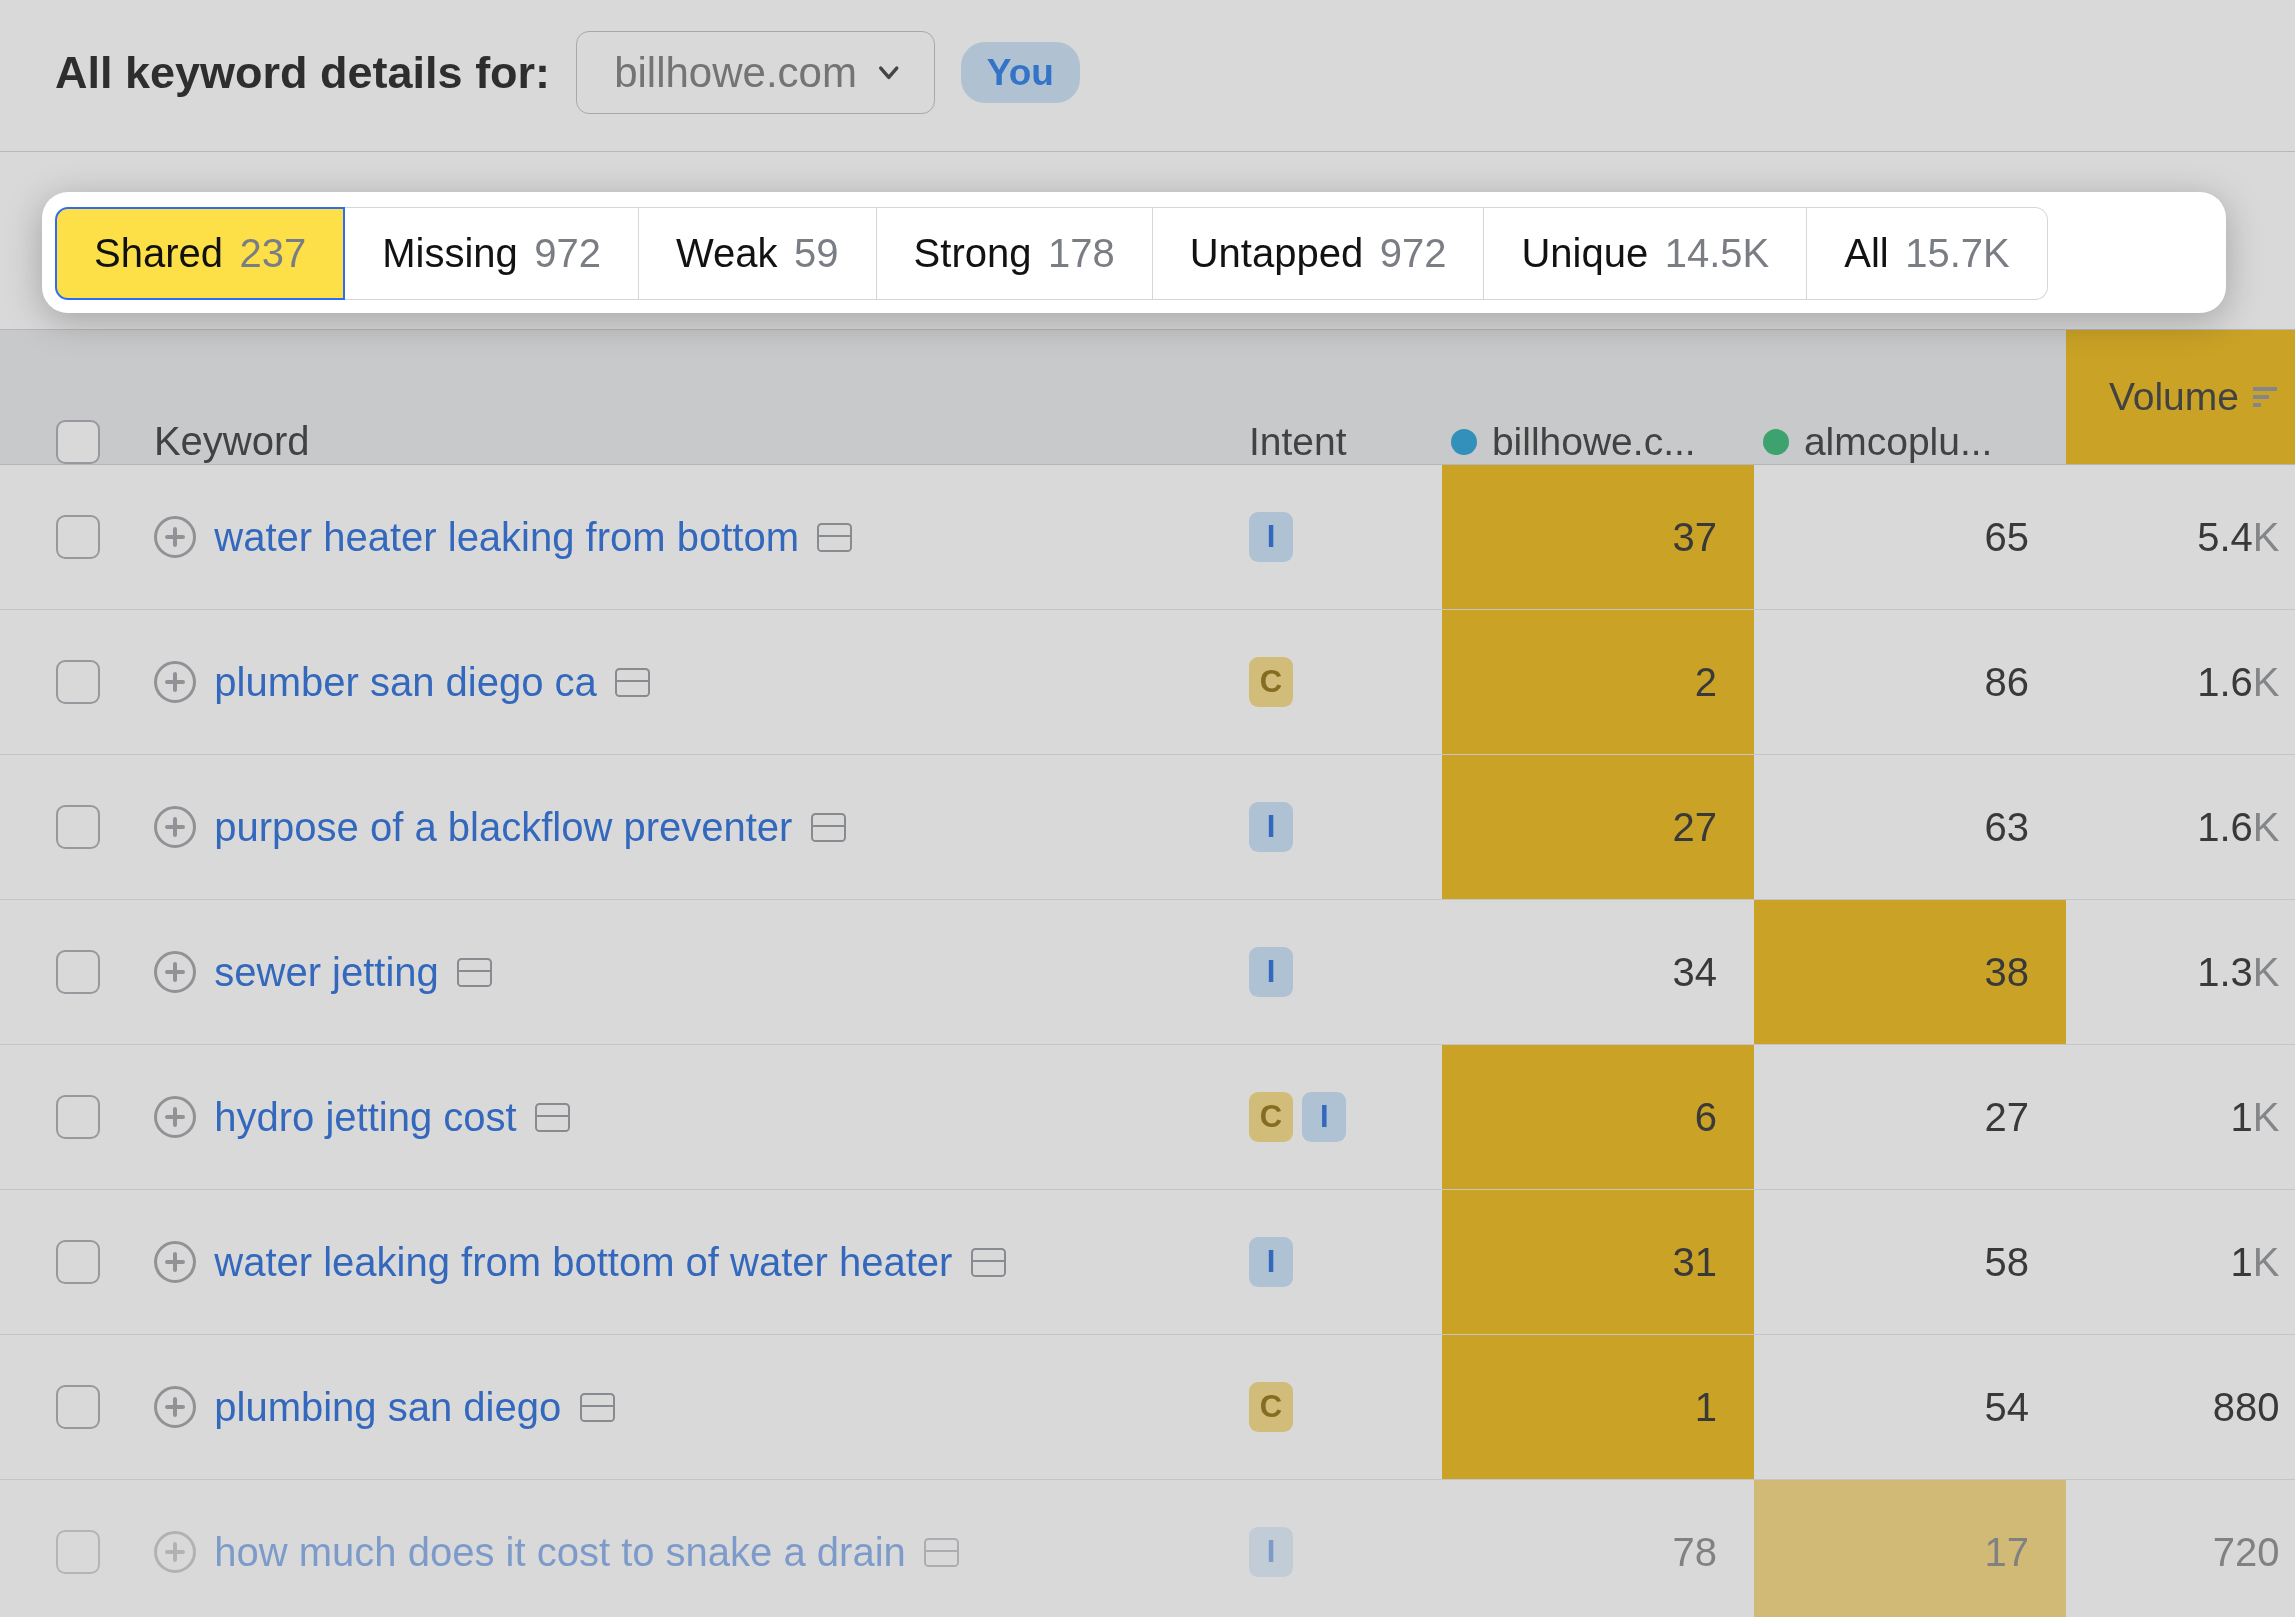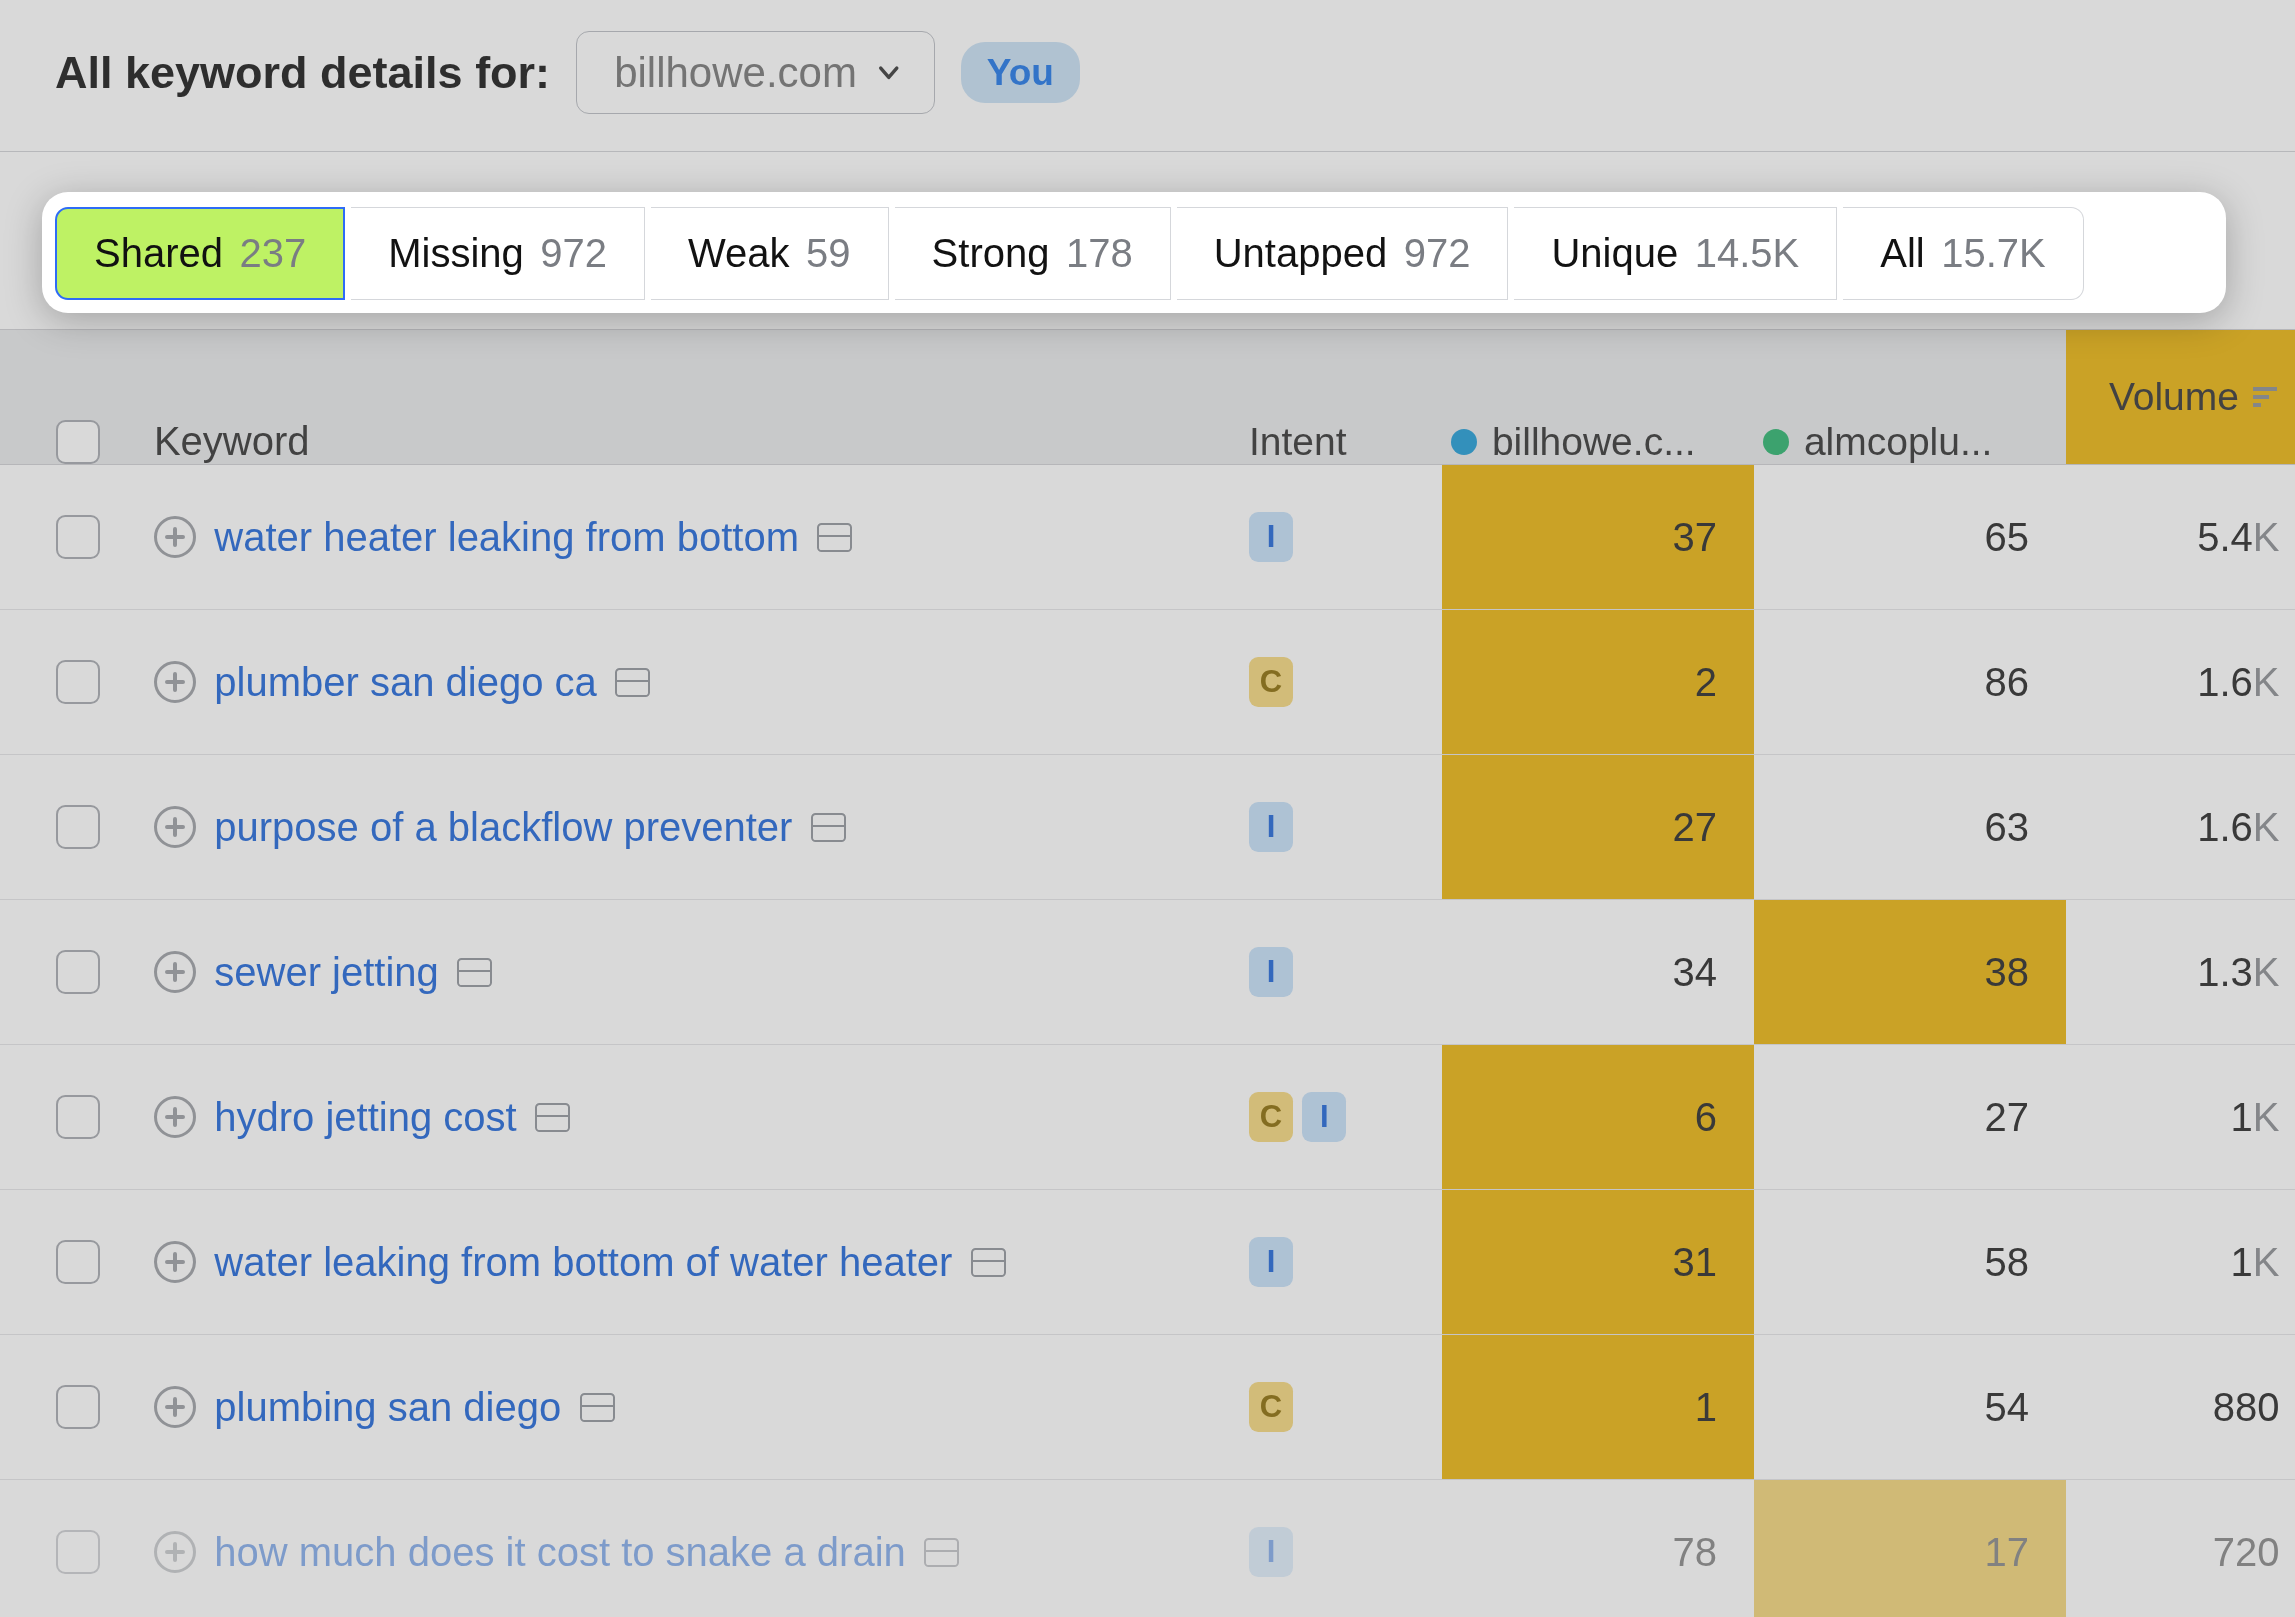--- a/index.html
+++ b/index.html
@@ -57,25 +57,25 @@
     display: flex; align-items: center; gap: 16.5px;
     padding: 22px 37px;
     font-size: 40px;
     background: #fff;
     border: 0.9px solid #d5d7db;
     cursor: pointer;
     white-space: nowrap;
   }
   .tab:first-child { border-top-left-radius: 13px; border-bottom-left-radius: 13px; }
   .tab:last-child  { border-top-right-radius: 13px; border-bottom-right-radius: 13px; }
-  .tab + .tab { border-left: none; margin-left: 6px; }
+  .tab + .tab { border-left: none; }
   .tab .label { color: #121212; font-weight: 500; }
   .tab .count { color: #7a7d83; font-weight: 500; }
   .tab.active {
-    background: #bef264;
+    background: #fde047;
     border: 2.8px solid #2e6cf6;
   }
   .tab.active .label { color: #111; }
 
   .table-head {
     display: flex; align-items: flex-end;
     background: #e8e9eb;
     border-top: 0.9px solid #cfcfd3;
     border-bottom: 0.9px solid #cfcfd3;
     height: 136px;

